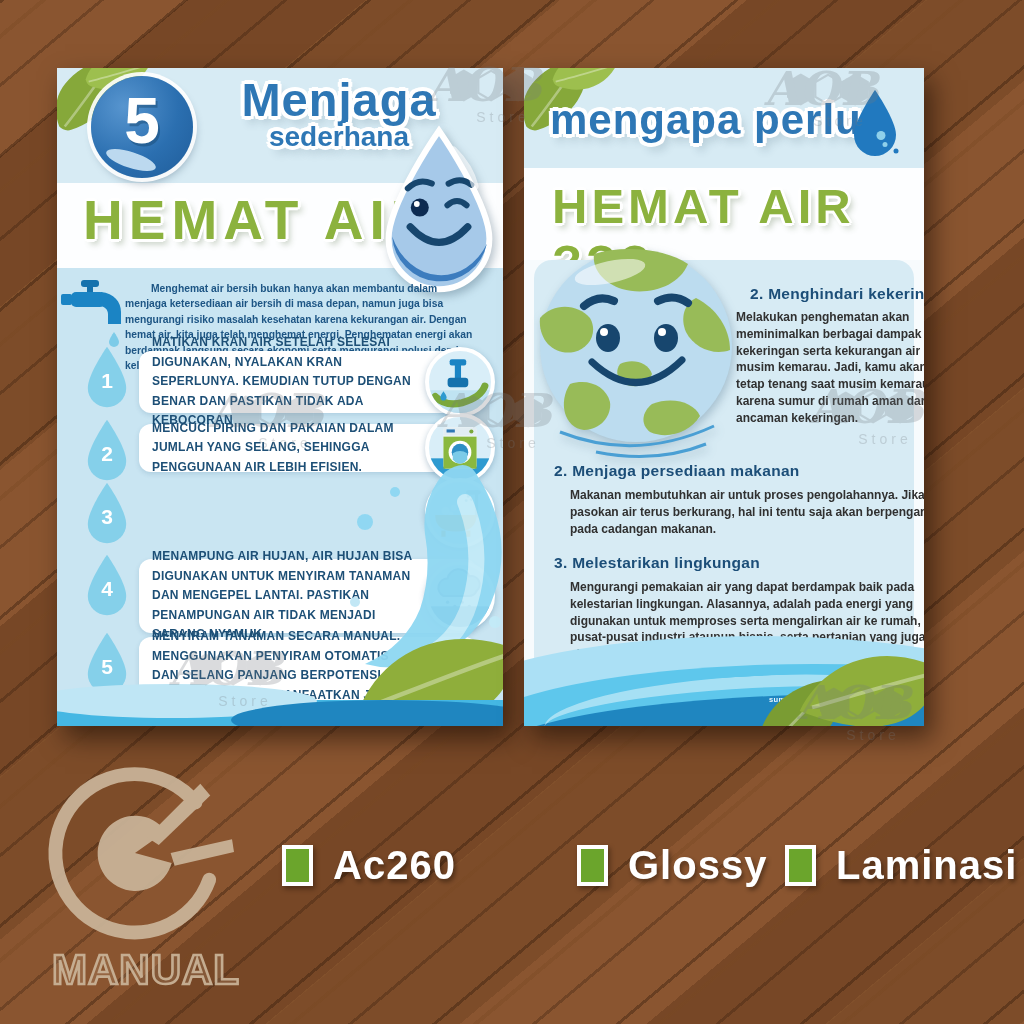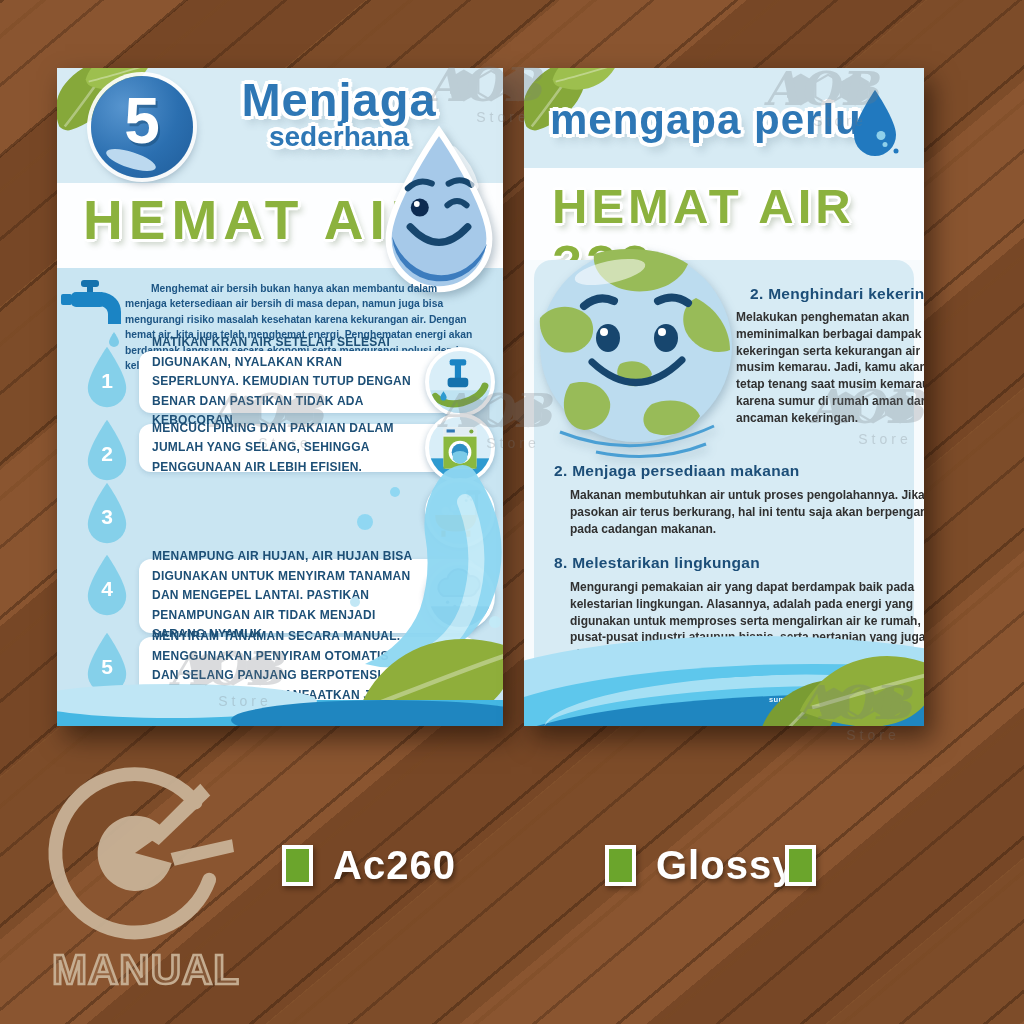--- a/index.html
+++ b/index.html
@@ -329,21 +329,21 @@
       <path d="M24,186 q76,30 154,-6" stroke="#4a9fd4" stroke-width="3" fill="none"></path>
       <path d="M60,206 q60,12 110,-8" stroke="#4a9fd4" stroke-width="3" fill="none"></path>
     </svg>
 
     <div class="ph" style="left:226px;top:217px;width:206px;">2. Menghindari kekeringan</div>
     <div class="pb" style="left:212px;top:241px;width:222px;">Melakukan penghematan akan meminimalkan berbagai dampak kekeringan serta kekurangan air di musim kemarau. Jadi, kamu akan tetap tenang saat musim kemarau tiba, karena sumur di rumah aman dari ancaman kekeringan.</div>
 
     <div class="ph" style="left:30px;top:394px;width:380px;">2. Menjaga persediaan makanan</div>
     <div class="pb" style="left:46px;top:419px;width:376px;">Makanan membutuhkan air untuk proses pengolahannya. Jika pasokan air terus berkurang, hal ini tentu saja akan berpengaruh pada cadangan makanan.</div>
 
-    <div class="ph" style="left:30px;top:486px;width:380px;">8. Melestarikan lingkungan</div>
+    <div class="ph" style="left:30px;top:486px;width:380px;">3. Melestarikan lingkungan</div>
     <div class="pb" style="left:46px;top:511px;width:382px;">Mengurangi pemakaian air yang dapat berdampak baik pada kelestarian lingkungan. Alasannya, adalah pada energi yang digunakan untuk memproses serta mengalirkan air ke rumah, pusat-pusat industri ataupun bisnis, serta pertanian yang juga akan berkurang, sehingga polusi pun akan dikurangi dan bahan bakar dapat dihemat.</div>
 
     <div class="rp-waves">
       <div class="rw1"></div>
       <div class="rw2"></div>
       <div class="rw3"></div>
       <div class="rw-swoosh"></div>
     </div>
     <div class="source">sumber : gramedia.com</div>
     <svg class="rp-leaf2">
@@ -397,20 +397,21 @@
       <polygon points="112,84 166,30 176,42 124,92" fill="#cbb59a"></polygon>
       <path d="M136,100 L198,86 L200,99 L140,113 Z" fill="#cbb59a"></path>
     </svg>
     <div class="brand">MANUAL</div>
   </div>
 
   <div class="opt" style="left:282px;top:840px;">
     <div class="optbox"></div>
     <div class="optlabel">Ac260</div>
   </div>
-  <div class="opt" style="left:605px;top:840px;">
+  <div class="opt" style="left:577px;top:840px;">
     <div class="optbox"></div>
     <div class="optlabel">Glossy</div>
   </div>
   <div class="opt" style="left:785px;top:840px;">
     <div class="optbox"></div>
+    <div class="optlabel">Laminasi</div>
   </div>
 </div>
 
 </body></html>

